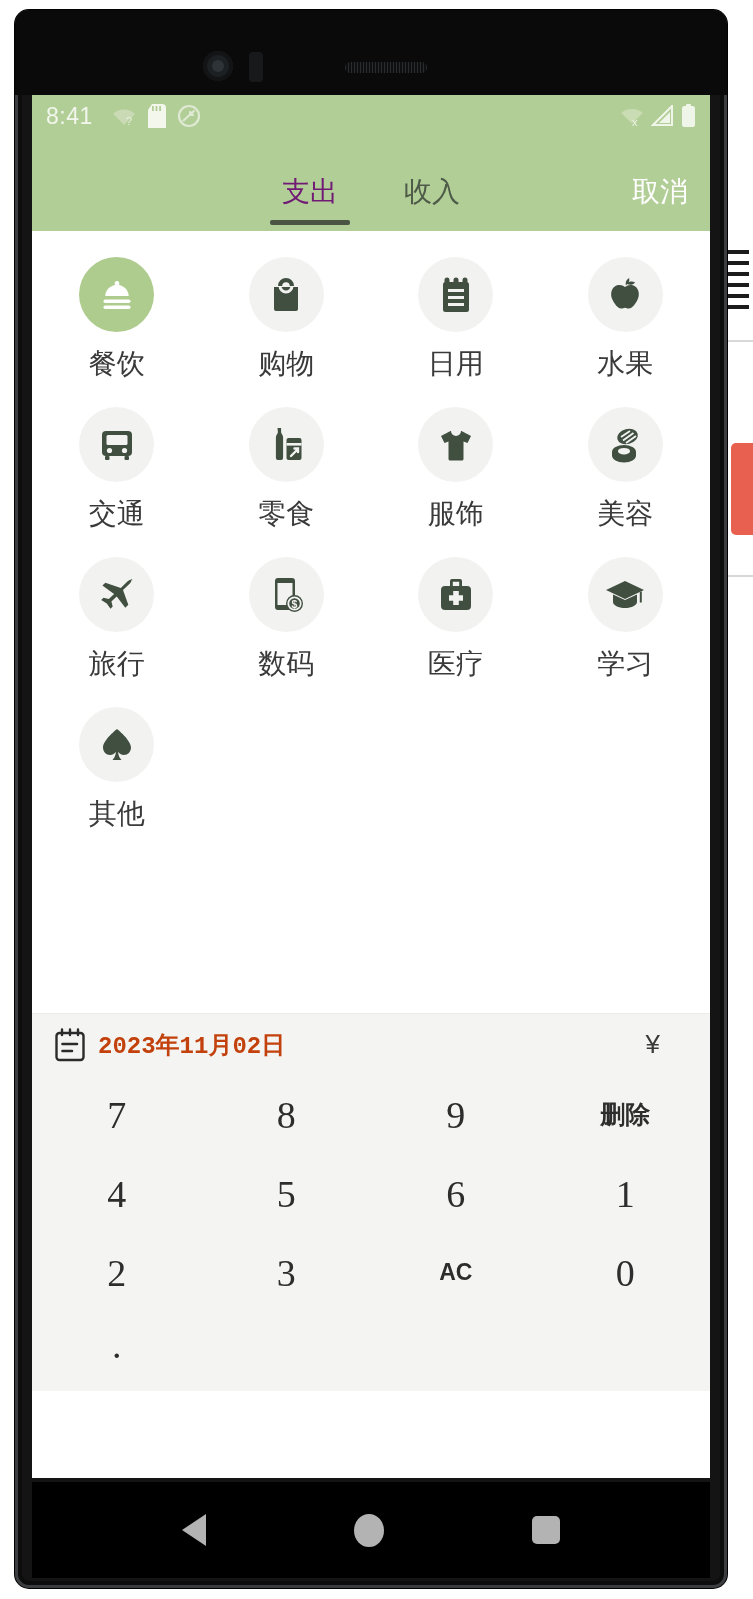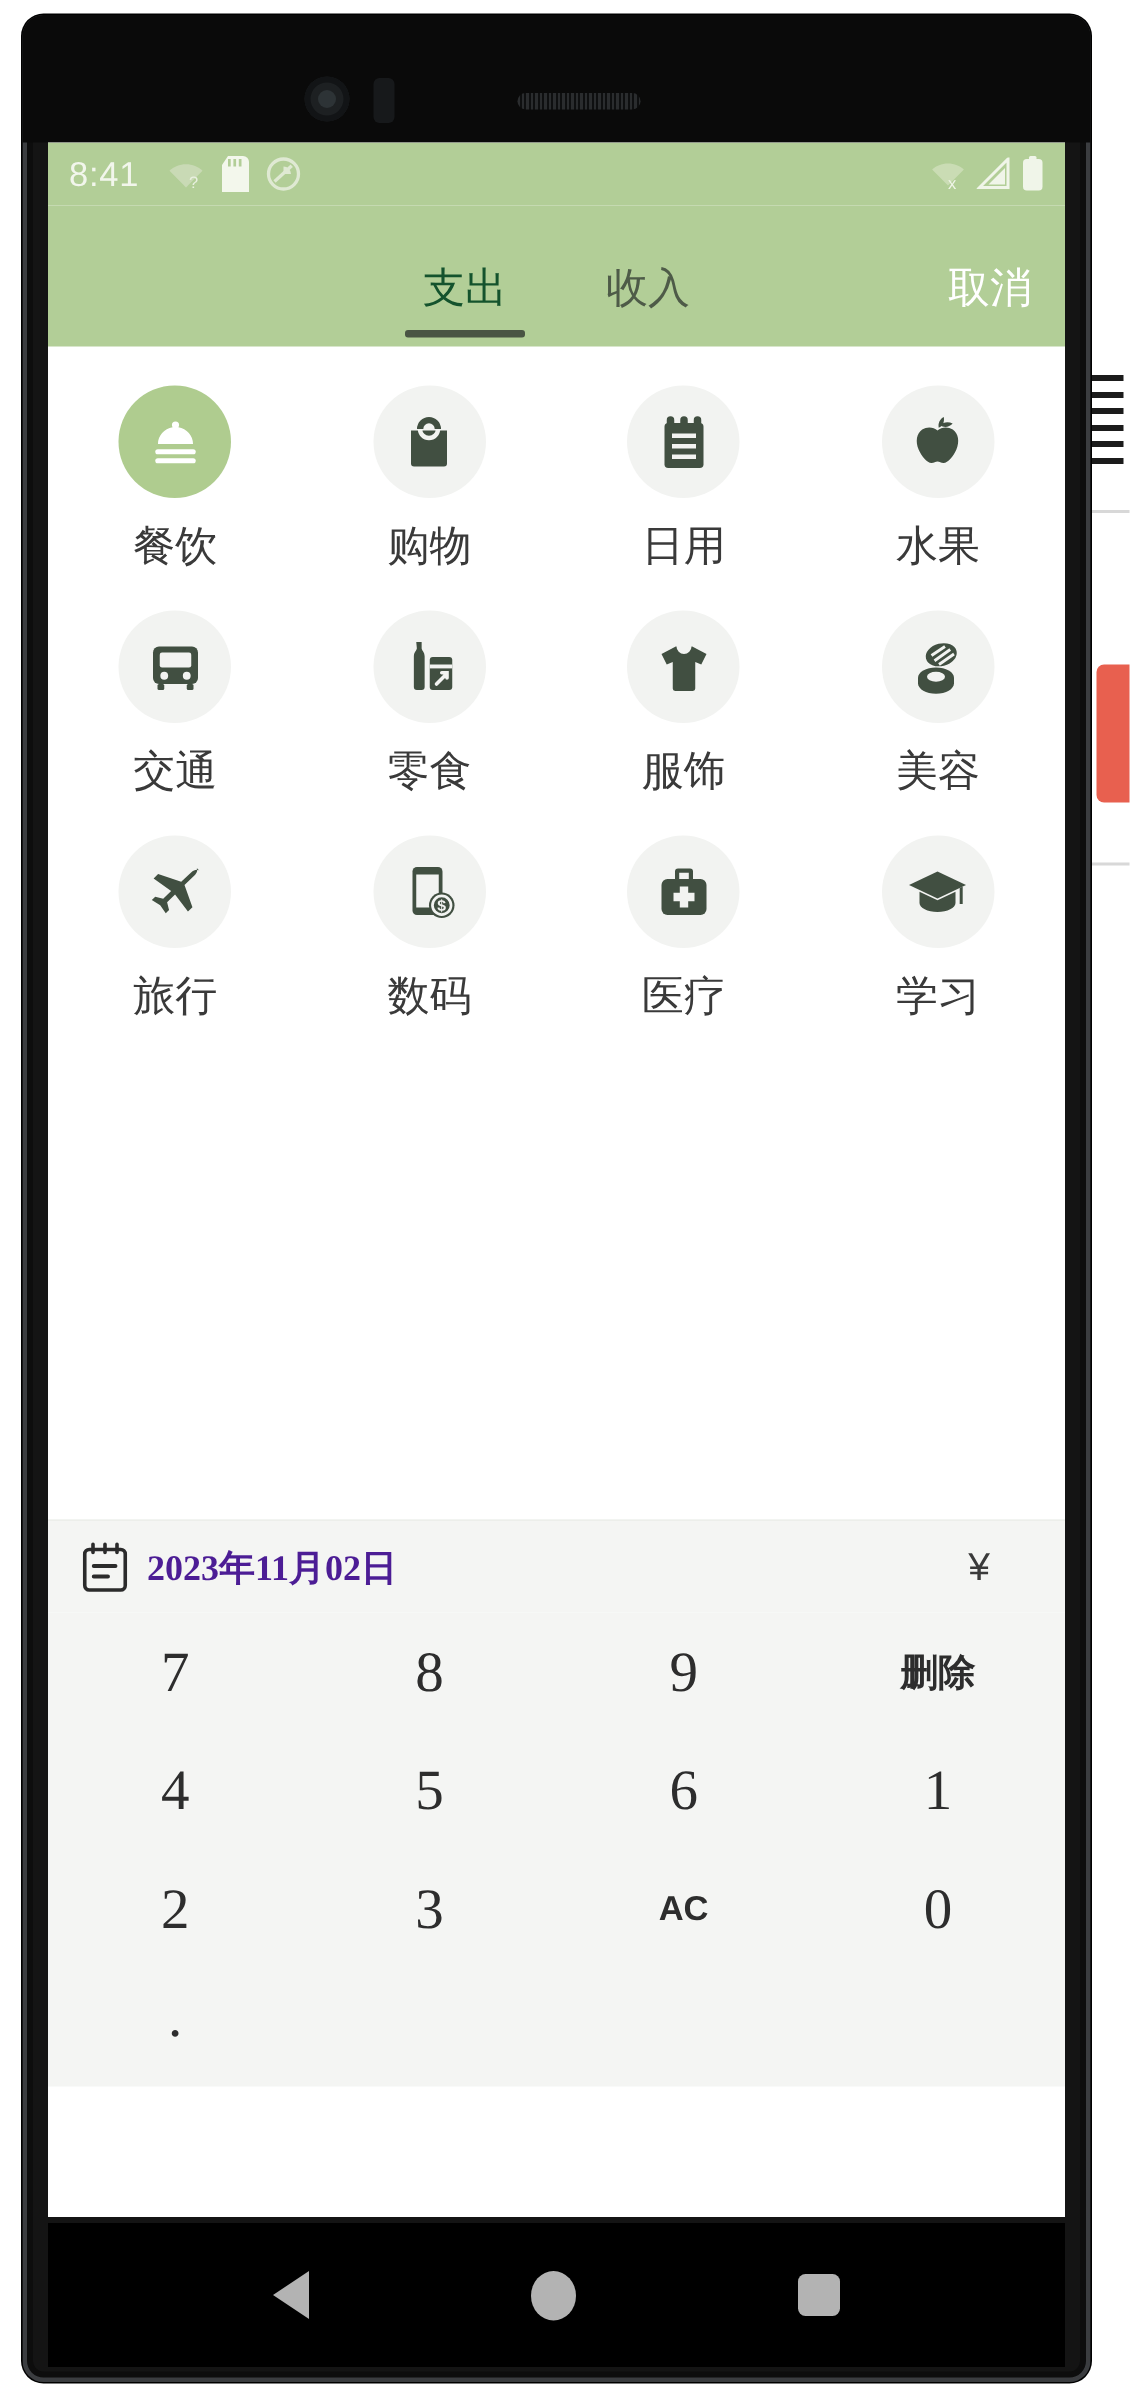--- a/index.html
+++ b/index.html
@@ -95,21 +95,21 @@
   }
   .tabs {
     position: absolute; left: 0; right: 0; bottom: 0;
     display: flex; justify-content: center; align-items: flex-end; gap: 38px;
     padding-bottom: 6px;
   }
   .tab {
     font-size: 28px; padding: 0 14px 14px 14px; position: relative;
     color: #4e5b48;
   }
-  .tab.active { color: #14532d; }
+  .tab.active { color: #701a75; }
   .tab.active::after {
     content: ""; position: absolute; left: 2px; right: 2px; bottom: 0;
     height: 5px; background: #4a5544; border-radius: 2px;
   }
   .cancel-btn {
     position: absolute; right: 22px; bottom: 20px;
     font-size: 28px; color: #ffffff;
   }
 
   
@@ -137,22 +137,22 @@
   }
 
   
   .meta-row {
     height: 62px; background: #f4f5f3;
     display: flex; align-items: center; padding: 0 22px;
     border-top: 1px solid #eceeea;
   }
   .meta-date { display: flex; align-items: center; gap: 12px; }
   .meta-date-text {
-    font-size: 24px; color: #4c1d95; font-weight: 700;
-    font-family: Liberation Serif, serif;
+    font-size: 24px; color: #c2410c; font-weight: 700;
+    font-family: Liberation Mono, monospace;
   }
   .meta-currency {
     margin-left: auto; font-size: 26px; color: #3a3a3a; padding-right: 28px;
   }
 
   
   .keypad {
     background: #f4f5f3; height: 316px;
     display: grid;
     grid-template-columns: repeat(4, 1fr);
@@ -384,20 +384,28 @@
           <div class="cat-circle">
             <svg width="42" height="42" viewBox="0 0 42 42">
               <path class="cat-icon-fill" d="M21 7 L40 16 L21 25 L2 16z"></path>
               <path class="cat-icon-fill" d="M9 20.5v7.5c0 3.3 5.4 6 12 6s12-2.7 12-6v-7.5l-12 5.6z"></path>
               <path class="cat-icon-fill" d="M37.8 17.2v11.4h-2V17.9z"></path>
             </svg>
           </div>
           <div class="cat-label">学习</div>
         </div>
 
+        <div class="cat">
+          <div class="cat-circle">
+            <svg width="40" height="40" viewBox="0 0 40 40">
+              <path class="cat-icon-fill" d="M20 4 C20 4 6 15 6 22.5 C6 27 9.3 30 13 30 c2.8 0 4.8-1.5 5.8-3.2 0 0 .2 4.6-3.3 8.2h9c-3.5-3.6-3.3-8.2-3.3-8.2 1 1.7 3 3.2 5.8 3.2 3.7 0 7-3 7-7.5C34 15 20 4 20 4z"></path>
+            </svg>
+          </div>
+          <div class="cat-label">其他</div>
+        </div>
 
       </div>
     </div>
 
     <div class="meta-row">
       <div class="meta-date">
         <svg width="32" height="34" viewBox="0 0 32 34">
           <rect x="2.5" y="5" width="27" height="27" rx="3" fill="none" stroke="#2b2b2b" stroke-width="2.4"></rect>
           <path d="M8 1.5 L8 7 M16 1.5 L16 7 M24 1.5 L24 7" stroke="#2b2b2b" stroke-width="2.4" fill="none" stroke-linecap="round"></path>
           <path d="M8.5 16 L23 16 M8.5 23 L18 23" stroke="#2b2b2b" stroke-width="2.6" fill="none" stroke-linecap="round"></path>

